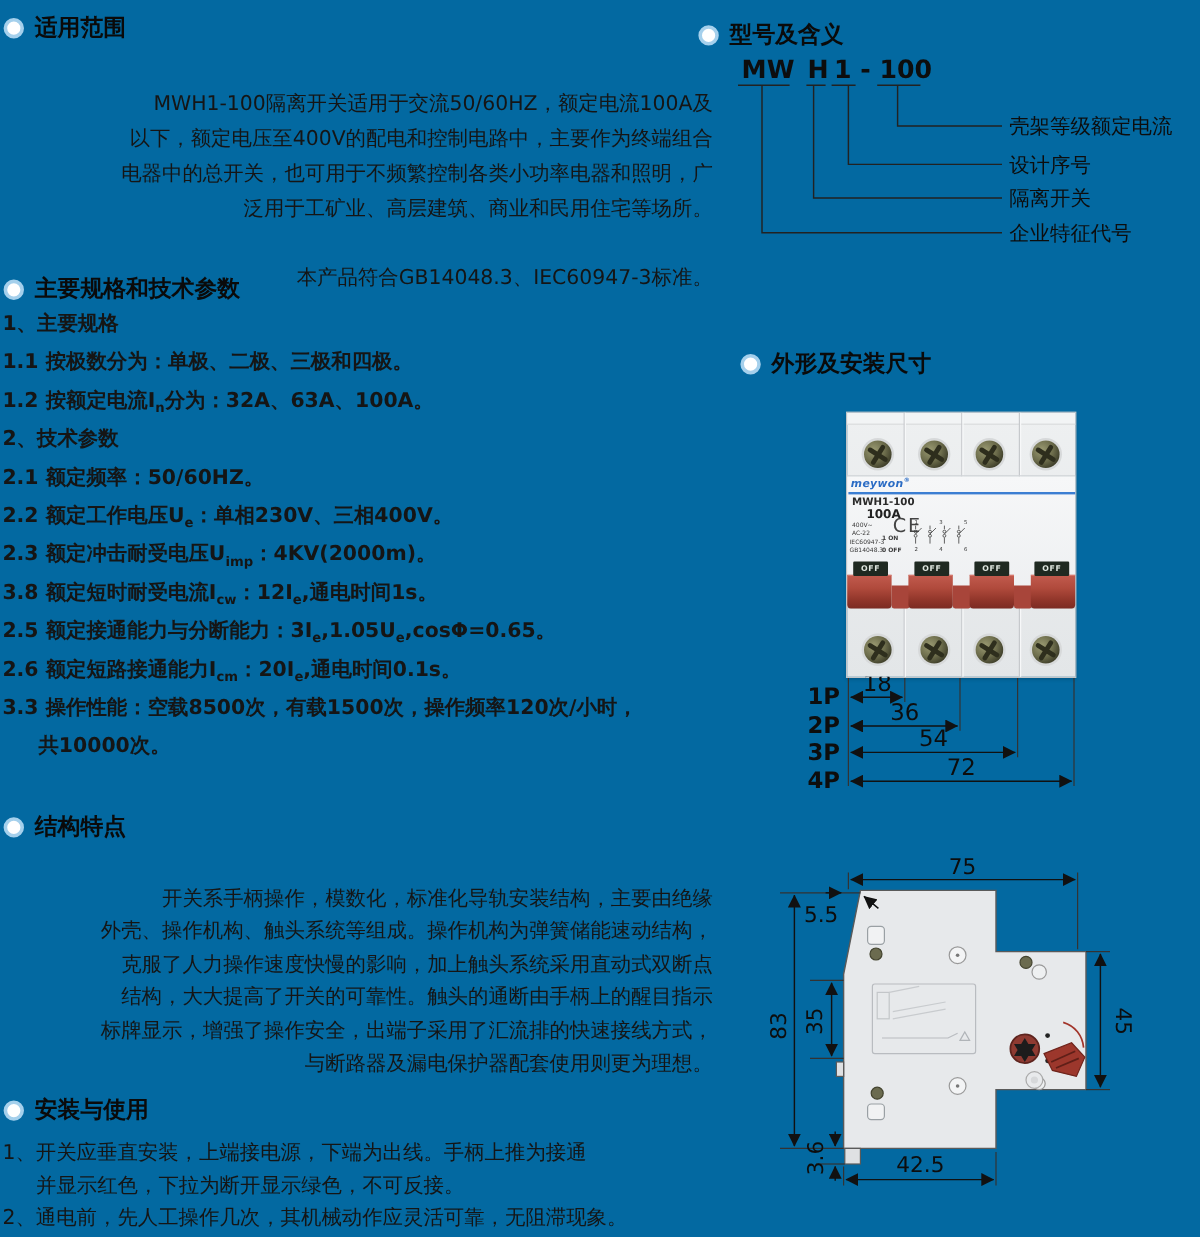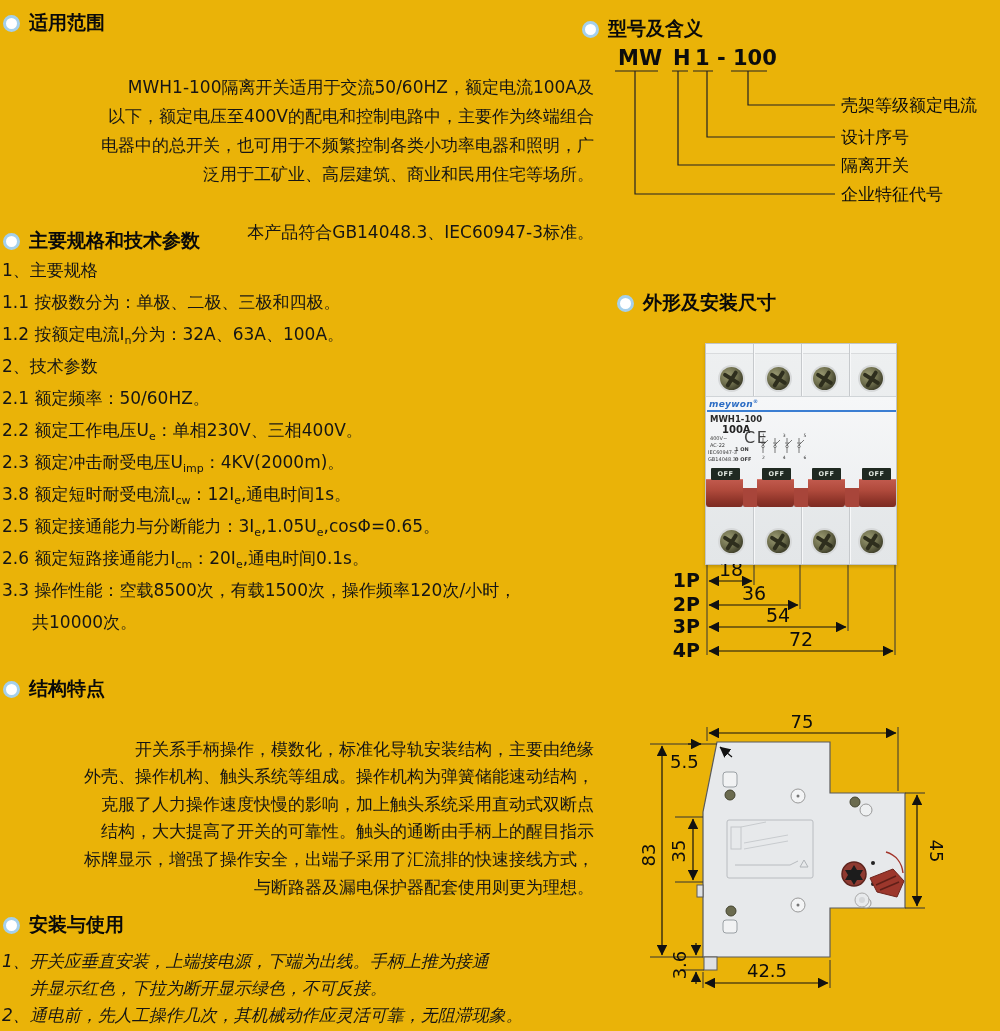--- a/index.html
+++ b/index.html
@@ -1,28 +1,28 @@
 <!DOCTYPE html>
 <html><head>
 <meta charset="utf-8">
 <style>
   html,body{margin:0;padding:0;background:#fff;}
-  #page{position:relative;width:1000px;height:1031px;background:#eab308;overflow:hidden;
+  #page{position:relative;width:1000px;height:1031px;background:#0369a1;overflow:hidden;
         font-family:"DejaVu Sans","Liberation Sans",sans-serif;color:#111;}
   .sec-head{position:absolute;display:flex;align-items:center;gap:9px;
             font-size:19px;font-weight:bold;color:#0a0a0a;white-space:nowrap;}
   .circle-ic{width:17px;height:17px;border:3px solid #a5d0ec;border-radius:50%;
              box-sizing:border-box;flex:0 0 auto;background:#fff;}
   .body-text{position:absolute;font-size:17px;line-height:29px;color:#151515;
              white-space:pre-line;text-align:left;}
   .body-text p{margin:0;text-indent:2em;text-align:right;}
-  .spec-list{position:absolute;font-size:17px;line-height:32px;color:#151515;}
+  .spec-list{position:absolute;font-size:17px;line-height:32px;color:#151515;font-weight:bold;}
   .spec-line{padding-left:30px;text-indent:-30px;white-space:pre-line;}
   .spec-line sub{font-size:11px;line-height:0;}
-  .hang{padding-left:28px;text-indent:-28px;white-space:pre-line;font-style:italic;}
+  .hang{padding-left:28px;text-indent:-28px;white-space:pre-line;}
   .install-list{position:absolute;font-size:17px;line-height:27px;color:#151515;}
 
   
   .photo{position:absolute;left:705px;top:343px;width:192px;height:222px;
          background:linear-gradient(#eef0f1,#e3e6e8);border:1px solid #c2c5c8;
          box-sizing:border-box;box-shadow:0 2px 3px rgba(0,0,0,.18);}
   .cap{position:absolute;left:0;top:0;width:100%;height:9px;background:#f2f4f5;
        border-bottom:1px solid #d9dbdd;}
   .seam{position:absolute;top:0;width:1px;height:100%;background:#c6c9cc;}
   .seam::after{content:"";position:absolute;left:1px;top:0;width:1px;height:100%;background:#f7f8f9;}

